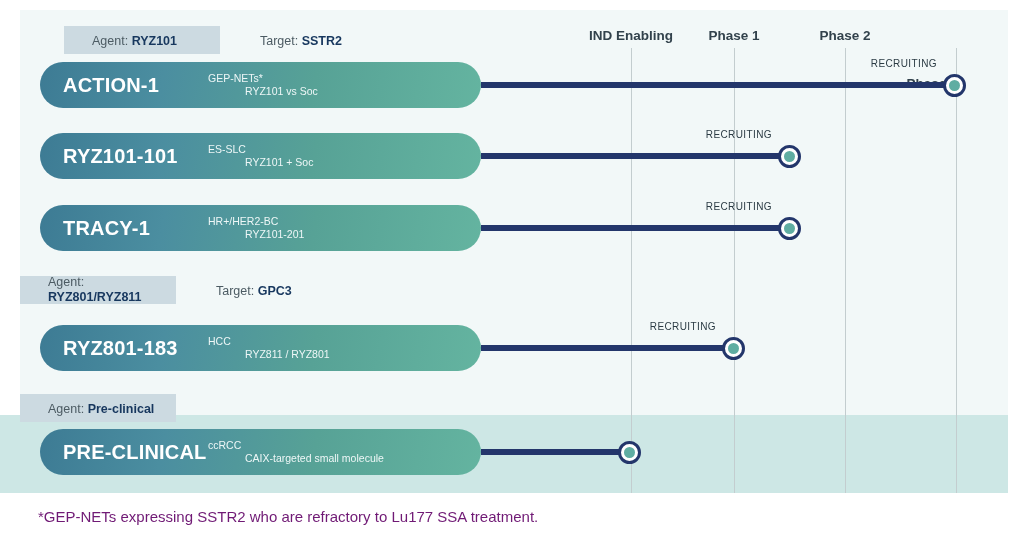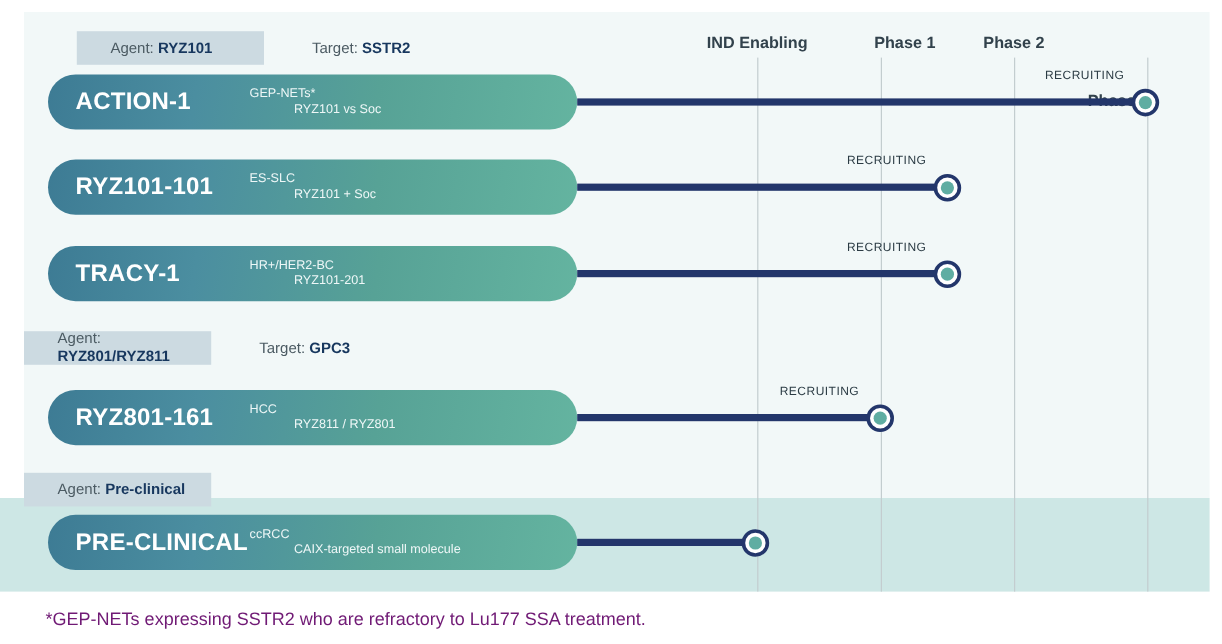--- a/index.html
+++ b/index.html
@@ -188,21 +188,21 @@
   <div class="bg-preclin"></div>
 
   <div id="gridlines">
       <div class="gridline" style="left: 631px;"></div>
       <div class="gridline" style="left: 734px;"></div>
       <div class="gridline" style="left: 845px;"></div>
       <div class="gridline" style="left: 956px;"></div>
     </div>
   <div id="phase-labels">
       <div class="phase-label" style="left: 631px;">IND Enabling</div>
-      <div class="phase-label" style="left: 754px;">Phase 1</div>
+      <div class="phase-label" style="left: 734px;">Phase 1</div>
       <div class="phase-label" style="left: 845px;">Phase 2</div>
       <div class="phase-label" style="left: 932px; margin-top: 48px;">Phase 3</div>
     </div>
 
   <div id="sections">
       <div class="agent-header" style="top: 26px; padding-left: 44px;">
         <div class="agent-chip">
           <div class="one-line"><span class="lbl">Agent: </span><span class="val">RYZ101</span></div>
         </div>
         <div class="target-wrap"><span class="lbl">Target: </span><span class="val">SSTR2</span></div>
@@ -245,21 +245,21 @@
       </div>
       <div class="agent-header" style="top: 276px;">
         <div class="agent-chip two-line">
           <div class="lbl">Agent:</div>
           <div class="val">RYZ801/RYZ811</div>
         </div>
         <div class="target-wrap"><span class="lbl">Target: </span><span class="val">GPC3</span></div>
       </div>
       <div class="row" style="top: 325px;">
         <div class="pill">
-          <div class="pill-name">RYZ801-161</div>
+          <div class="pill-name">RYZ801-183</div>
           <div class="pill-detail">
             <div>HCC</div>
             <div class="d2">RYZ811 / RYZ801</div>
           </div>
         </div>
         <div class="tl-line" style="left: 481px; width: 252px;"></div>
         <div class="tl-dot" style="left: 721.5px;"></div>
         <div class="tl-status" style="left: 716px;">RECRUITING</div>
       </div>
       <div class="agent-header" style="top: 394px;">

